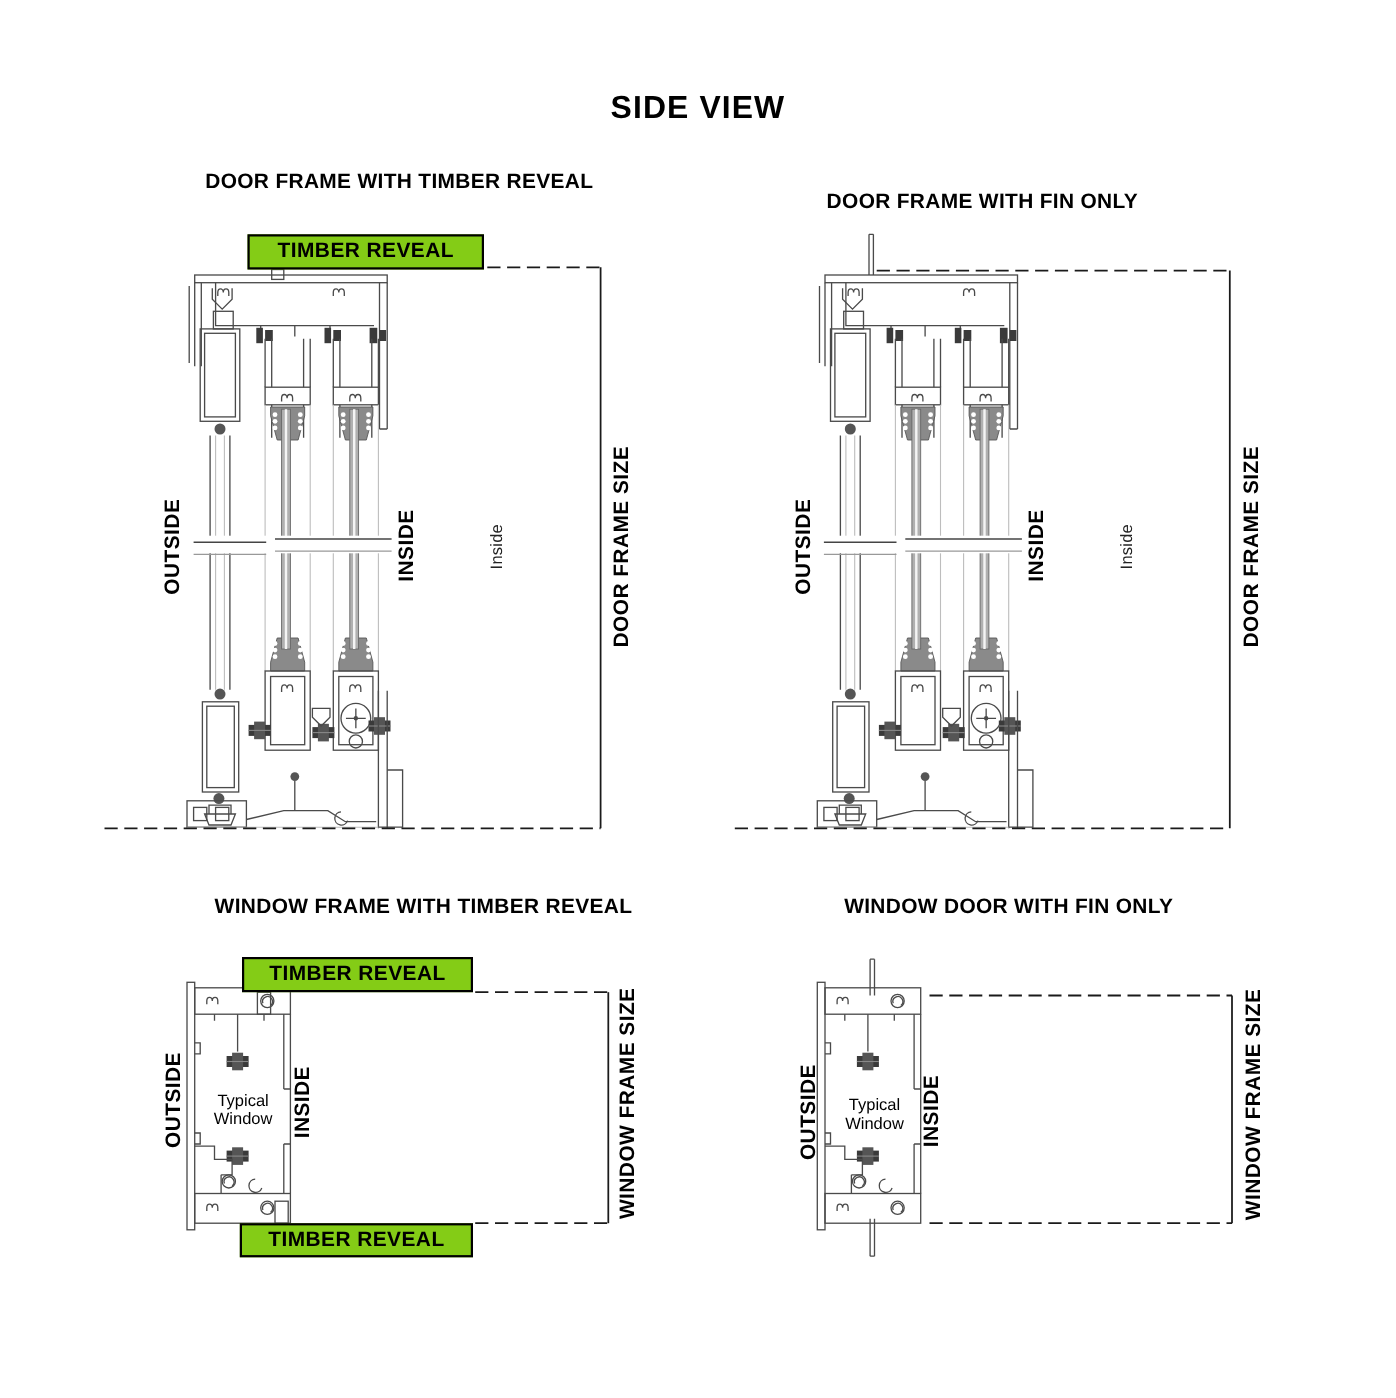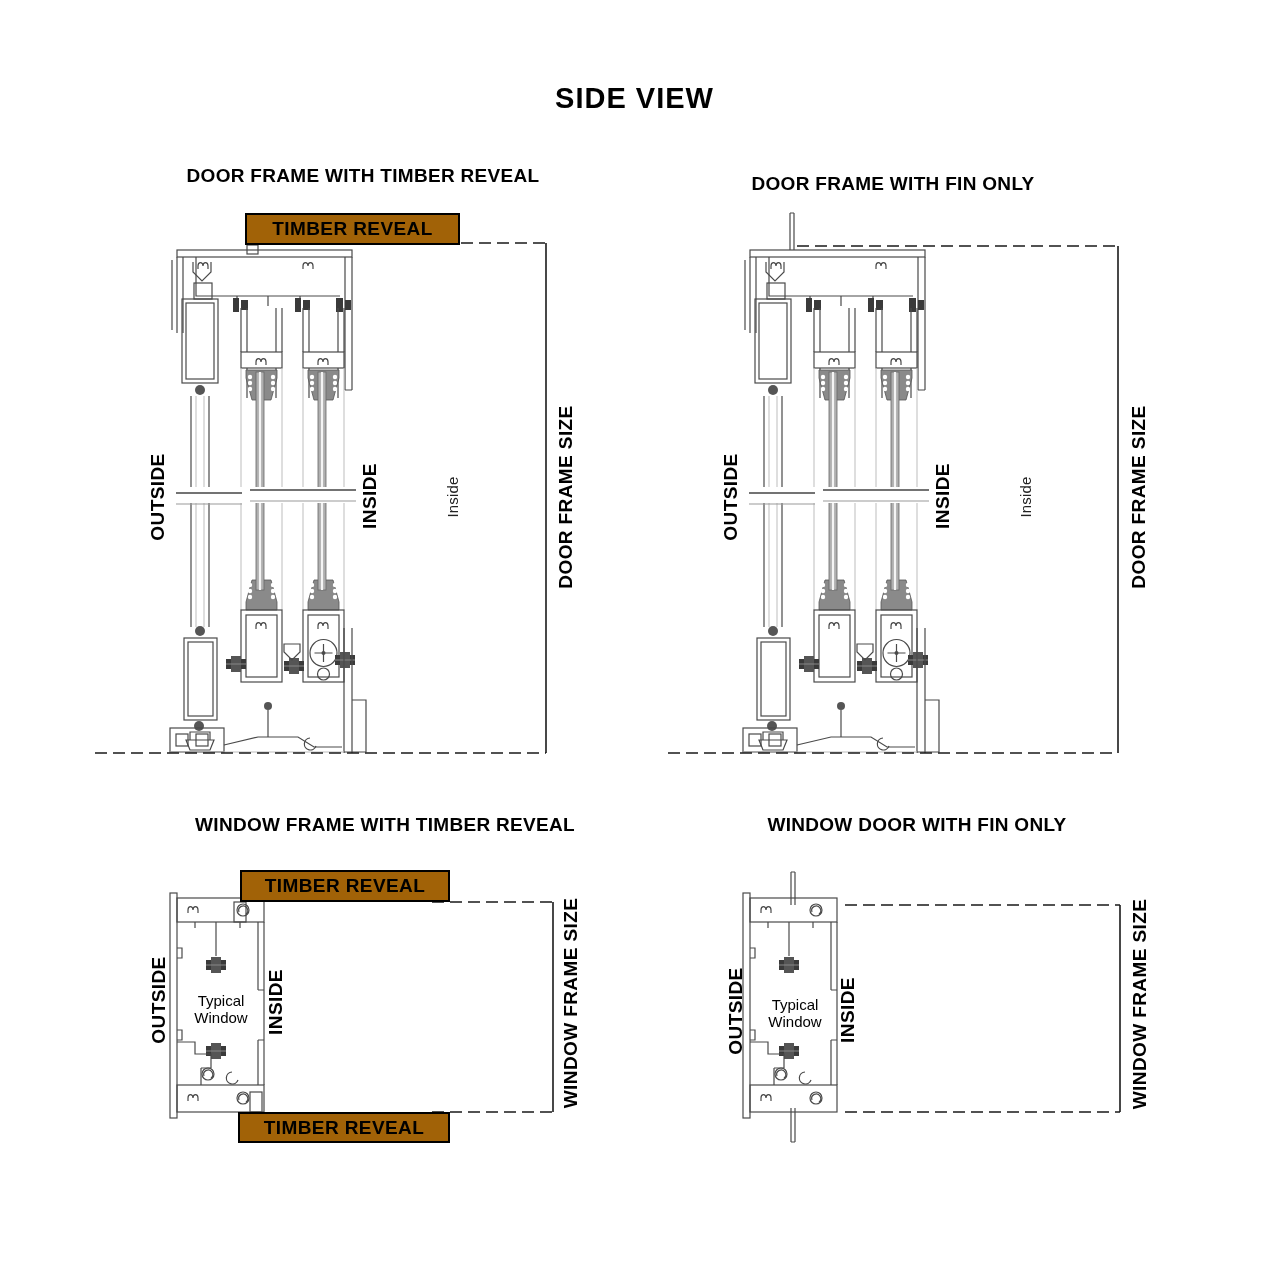--- a/index.html
+++ b/index.html
@@ -9,22 +9,22 @@
   }
   svg{position:absolute;left:0;top:0;}
   .ln{stroke:#4a4a4a;fill:none;stroke-width:1.2;}
   .lt{stroke:#bdbdbd;fill:none;stroke-width:1;}
   .dim{stroke:#1a1a1a;fill:none;stroke-width:1.6;}
   .dash{stroke-dasharray:12 6;}
   .abs{position:absolute;}
   .main-title{left:0;right:0;top:82px;text-align:center;font-size:29px;font-weight:bold;letter-spacing:1px;}
   .panel-title{width:470px;text-align:center;font-size:19px;font-weight:bold;letter-spacing:.3px;white-space:nowrap;}
   .timber-box{
-    border:2.5px solid #000;background:#a16207;display:flex;align-items:center;justify-content:center;
-    font-size:19px;font-weight:bold;letter-spacing:.4px;box-sizing:border-box;z-index:3;margin-left:20px;
+    border:2.5px solid #000;background:#84cc16;display:flex;align-items:center;justify-content:center;
+    font-size:19px;font-weight:bold;letter-spacing:.4px;box-sizing:border-box;z-index:3;
   }
   .vlabel{
     transform:translate(-50%,-50%) rotate(-90deg);white-space:nowrap;
     font-weight:bold;font-size:19px;letter-spacing:.4px;z-index:2;
   }
   .vlabel.light{font-weight:normal;font-size:15px;letter-spacing:.2px;color:#222;}
   .winlabel{width:76px;text-align:center;font-weight:normal;font-size:15px;line-height:1.15;z-index:2;}
 </style>
 </head>
 <body>
@@ -205,21 +205,21 @@
       <path class="ln" d="M791,872 V905 M795,872 V905 M791,872 h4"></path>
       <path class="ln" d="M791,1108 V1142 M795,1108 V1142 M791,1142 h4"></path>
       <path class="dim dash" d="M845,905 H1120"></path>
       <path class="dim" d="M1120,905 V1112"></path>
       <path class="dim dash" d="M845,1112 H1120"></path>
     </g>
   </svg>
 
   <div class="abs main-title">SIDE VIEW</div>
 
-  <div class="abs panel-title" style="left:128px;top:165px;">DOOR FRAME WITH TIMBER REVEAL</div>
+  <div class="abs panel-title" style="left:128px;top:155px;">DOOR FRAME WITH TIMBER REVEAL</div>
   <div class="abs panel-title" style="left:658px;top:173px;">DOOR FRAME WITH FIN ONLY</div>
   <div class="abs panel-title" style="left:150px;top:814px;">WINDOW FRAME WITH TIMBER REVEAL</div>
   <div class="abs panel-title" style="left:682px;top:814px;">WINDOW DOOR WITH FIN ONLY</div>
 
   <div class="abs timber-box" style="left:225px;top:213px;width:215px;height:32px;">TIMBER REVEAL</div>
   <div class="abs timber-box" style="left:220px;top:870px;width:210px;height:32px;">TIMBER REVEAL</div>
   <div class="abs timber-box" style="left:218px;top:1112px;width:212px;height:31px;">TIMBER REVEAL</div>
 
   <div class="abs vlabel" style="left:158px;top:497px;">OUTSIDE</div>
   <div class="abs vlabel" style="left:370px;top:496px;">INSIDE</div>

